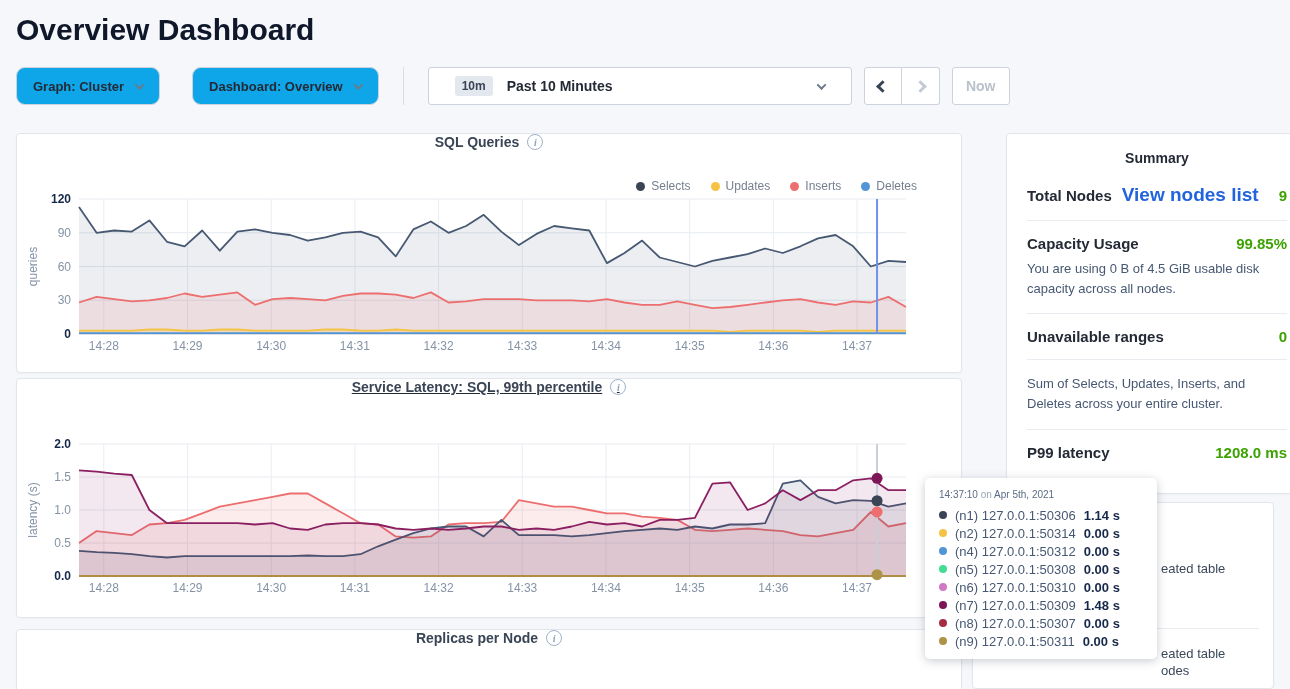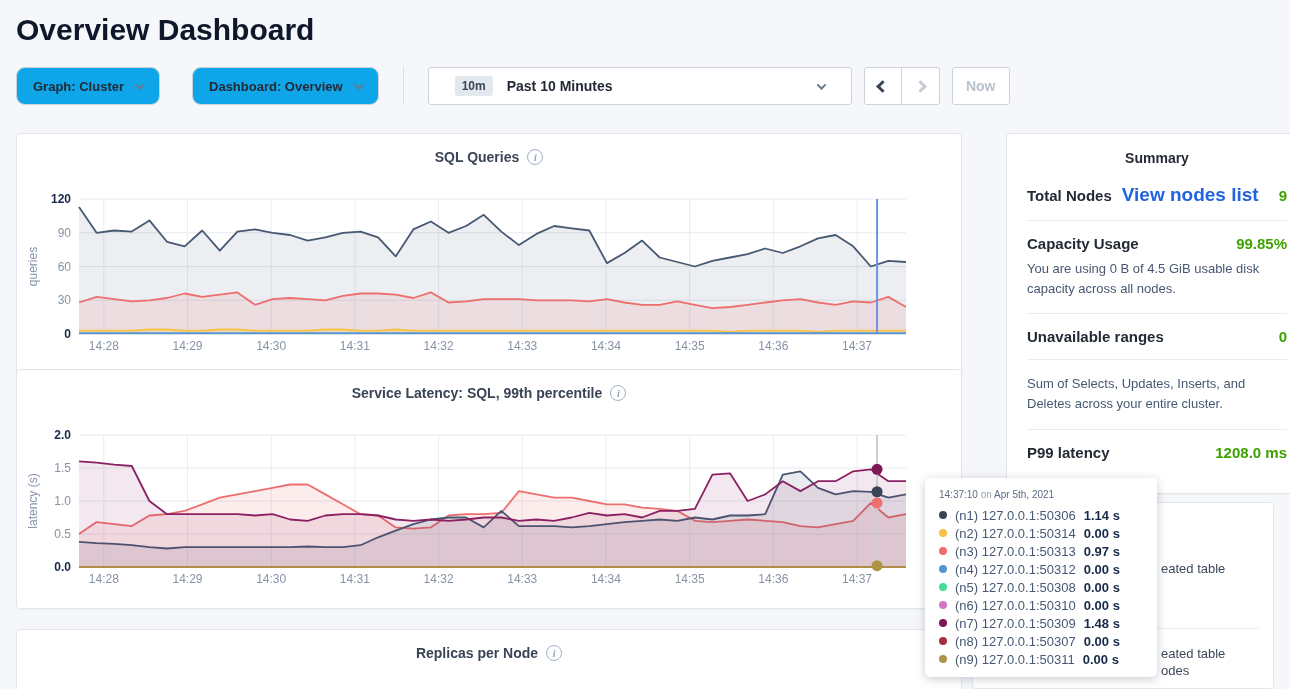--- a/index.html
+++ b/index.html
@@ -36,26 +36,26 @@
   .arrow-btn.prev { border-radius:3px 0 0 3px; }
   .arrow-btn.next { border-radius:0 3px 3px 0; border-left:none; }
   .chev-l { width:9px; height:9px; border-left:3px solid #394455; border-bottom:3px solid #394455; transform:rotate(45deg); }
   .chev-r { width:9px; height:9px; border-right:3px solid #c3cad3; border-top:3px solid #c3cad3; transform:rotate(45deg); }
   .now-btn { margin-left:12px; width:58px; height:38px; background:#fff; border:1px solid #ccd3dc; border-radius:3px;
     color:#b9c1ca; font-weight:700; font-size:14px; font-family:inherit; cursor:default; }
 
   
   .card { position:absolute; background:#fff; border:1px solid #e2e6eb; border-radius:4px; box-shadow:0 1px 2px rgba(60,70,90,0.04); }
   #card-sql      { left:16px;  top:133px; width:946px; height:240px; }
-  #card-latency  { left:16px;  top:369px; width:946px; height:240px; }
+  #card-latency  { left:16px;  top:378px; width:946px; height:240px;text-decoration:underline; }
   #card-replicas { left:16px;  top:629px; width:946px; height:200px; }
   #card-summary  { left:972px; top:133px; width:302px; height:361px;margin-left:34px; }
   #card-events   { left:972px; top:502px; width:302px; height:187px; }
 
-  .chart-title { margin-top:15px; display:flex; justify-content:center; align-items:center; gap:8px;
+  .chart-title { display:flex; justify-content:center; align-items:center; gap:8px;
     font-size:14px; font-weight:700; color:#394455; }
   .info-icon { width:16px; height:16px; border:1px solid #9fb1c9; border-radius:50%; color:#8fa3bd;
     font-size:10px; display:inline-flex; align-items:center; justify-content:center;
     font-family:"Liberation Serif", serif; font-style:italic; cursor:pointer; }
 
   .legend { position:absolute; top:45px; right:44px; display:flex; gap:20px; }
   .legend-item { display:flex; align-items:center; gap:6px; font-size:12px; color:#75808f; cursor:pointer; }
   .legend-dot { width:9px; height:9px; border-radius:50%; }
 
   .chart-svg { position:absolute; left:0; top:58px; }
@@ -117,20 +117,38 @@
       </button>
   </div>
   <button class="now-btn">Now</button>
 </div>
 
 <div class="card" id="card-sql">
   <div class="chart-title">
     <span>SQL Queries</span>
     <span class="info-icon">i</span>
   </div>
+  <div class="legend" id="sql-legend">
+      <span class="legend-item">
+        <span class="legend-dot" style="background: rgb(57, 68, 85);"></span>
+        <span>Selects</span>
+      </span>
+      <span class="legend-item">
+        <span class="legend-dot" style="background: rgb(246, 194, 67);"></span>
+        <span>Updates</span>
+      </span>
+      <span class="legend-item">
+        <span class="legend-dot" style="background: rgb(237, 110, 110);"></span>
+        <span>Inserts</span>
+      </span>
+      <span class="legend-item">
+        <span class="legend-dot" style="background: rgb(82, 149, 214);"></span>
+        <span>Deletes</span>
+      </span>
+    </div>
   <svg class="chart-svg" id="chart-sql" width="946" height="170">
       <line x1="62" y1="142" x2="889" y2="142" stroke="#b9c0ca" stroke-width="1"></line>
       <text x="54" y="146" text-anchor="end" font-size="12" fill="#17294a" font-weight="bold">0</text>
       <line x1="62" y1="108.25" x2="889" y2="108.25" stroke="#e6eaef" stroke-width="1"></line>
       <text x="54" y="112.25" text-anchor="end" font-size="12" fill="#8593a5" font-weight="normal">30</text>
       <line x1="62" y1="74.5" x2="889" y2="74.5" stroke="#e6eaef" stroke-width="1"></line>
       <text x="54" y="78.5" text-anchor="end" font-size="12" fill="#8593a5" font-weight="normal">60</text>
       <line x1="62" y1="40.75" x2="889" y2="40.75" stroke="#e6eaef" stroke-width="1"></line>
       <text x="54" y="44.75" text-anchor="end" font-size="12" fill="#8593a5" font-weight="normal">90</text>
       <line x1="62" y1="7" x2="889" y2="7" stroke="#e6eaef" stroke-width="1"></line>
@@ -277,25 +295,20 @@
         <span class="tt-dot" style="background: rgb(57, 68, 85);"></span>
         <span class="tt-label">(n1) 127.0.0.1:50306</span>
         <span class="tt-val">1.14 s</span>
       </div>
       <div class="tt-row">
         <span class="tt-dot" style="background: rgb(246, 194, 67);"></span>
         <span class="tt-label">(n2) 127.0.0.1:50314</span>
         <span class="tt-val">0.00 s</span>
       </div>
       <div class="tt-row">
-        <span class="tt-dot" style="background: rgb(237, 110, 110);"></span>
-        <span class="tt-label">(n3) 127.0.0.1:50313</span>
-        <span class="tt-val">0.97 s</span>
-      </div>
-      <div class="tt-row">
         <span class="tt-dot" style="background: rgb(82, 149, 214);"></span>
         <span class="tt-label">(n4) 127.0.0.1:50312</span>
         <span class="tt-val">0.00 s</span>
       </div>
       <div class="tt-row">
         <span class="tt-dot" style="background: rgb(66, 221, 146);"></span>
         <span class="tt-label">(n5) 127.0.0.1:50308</span>
         <span class="tt-val">0.00 s</span>
       </div>
       <div class="tt-row">

